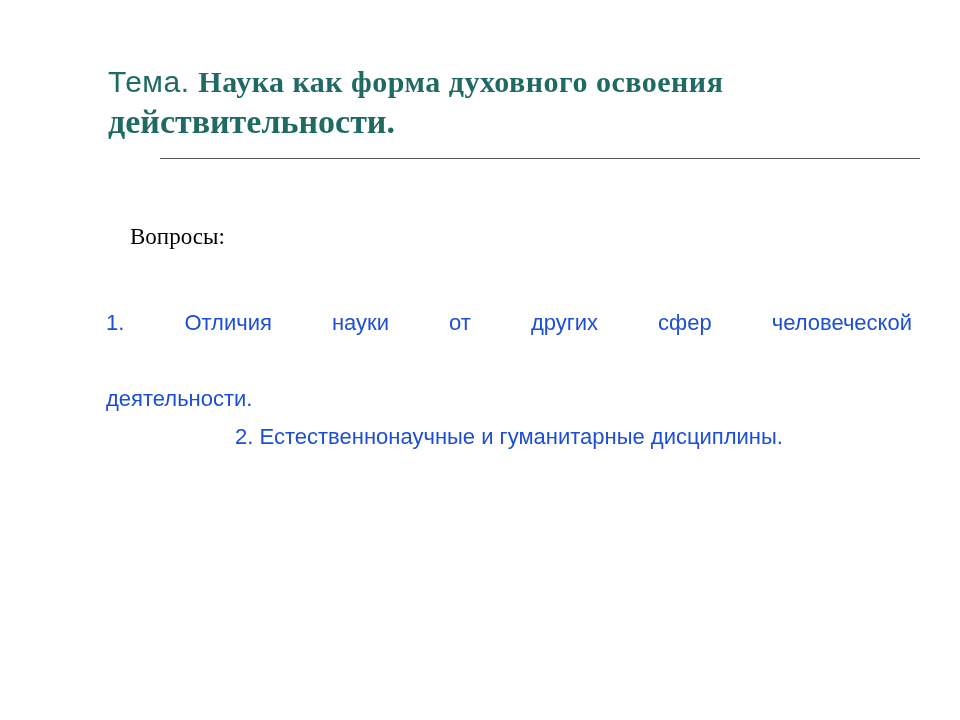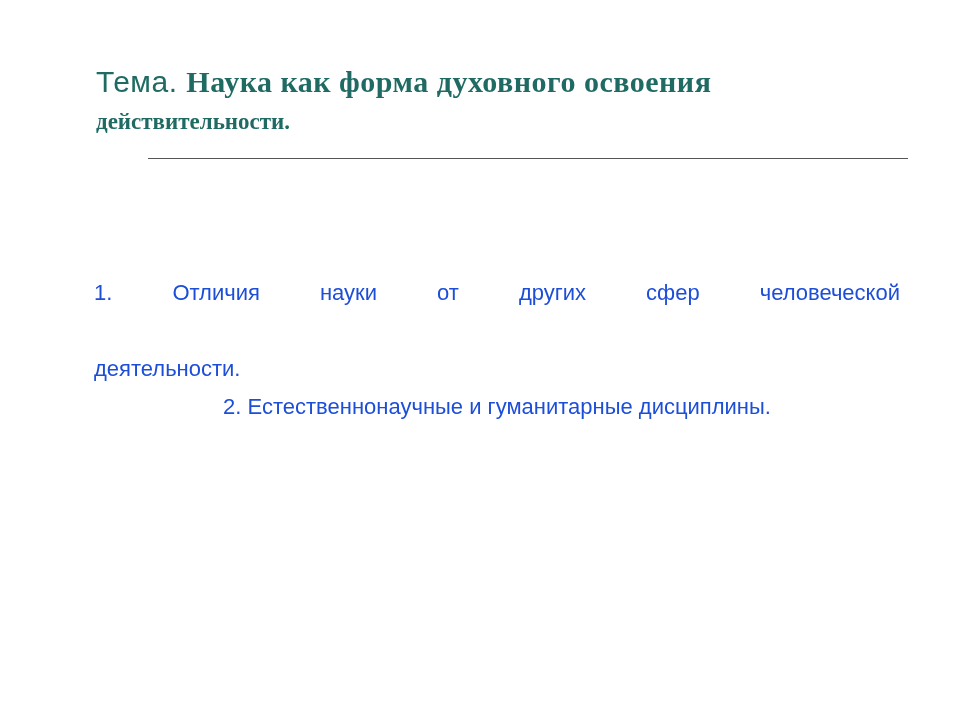--- a/index.html
+++ b/index.html
@@ -12,20 +12,21 @@
     background: #ffffff;
     font-family: "Liberation Sans", sans-serif;
     overflow: hidden;
   }
   .slide {
     position: relative;
     width: 816px;
     height: 720px;
     background: #ffffff;
     box-sizing: border-box;
+    margin-left: 12px;
   }
   .title-block {
     position: absolute;
     left: 96px;
     top: 62px;
     width: 812px;
   }
   .title-line {
     font-size: 30px;
     line-height: 40px;
@@ -37,21 +38,21 @@
     font-family: "Liberation Sans", sans-serif;
     font-weight: normal;
   }
   .title-main {
     font-family: "Liberation Serif", serif;
     font-weight: bold;
   }
   .title-second {
     font-family: "Liberation Serif", serif;
     font-weight: bold;
-    font-size: 23px;
+    font-size: 34px;
     line-height: 40px;
     color: #1f6b63;
   }
   .title-rule {
     position: absolute;
     left: 148px;
     top: 158px;
     width: 760px;
     height: 1px;
     background: #555555;
@@ -106,20 +107,21 @@
     <div class="title-line">
       <span class="title-prefix">Тема.</span>
       <span class="title-main">Наука как форма духовного освоения</span>
     </div>
     <div class="title-second">действительности.</div>
   </div>
 
   <div class="title-rule"></div>
 
   <div class="body-block">
+    <div class="questions-label">Вопросы:</div>
     <div class="spacer"></div>
 
     <div class="item item-1">
       <span class="just-line">1.  Отличия  науки  от  других  сфер  человеческой</span>
       <span>деятельности.</span>
     </div>
 
     <div class="item item-2">
       <span>2. Естественнонаучные и гуманитарные дисциплины.</span>
     </div>

